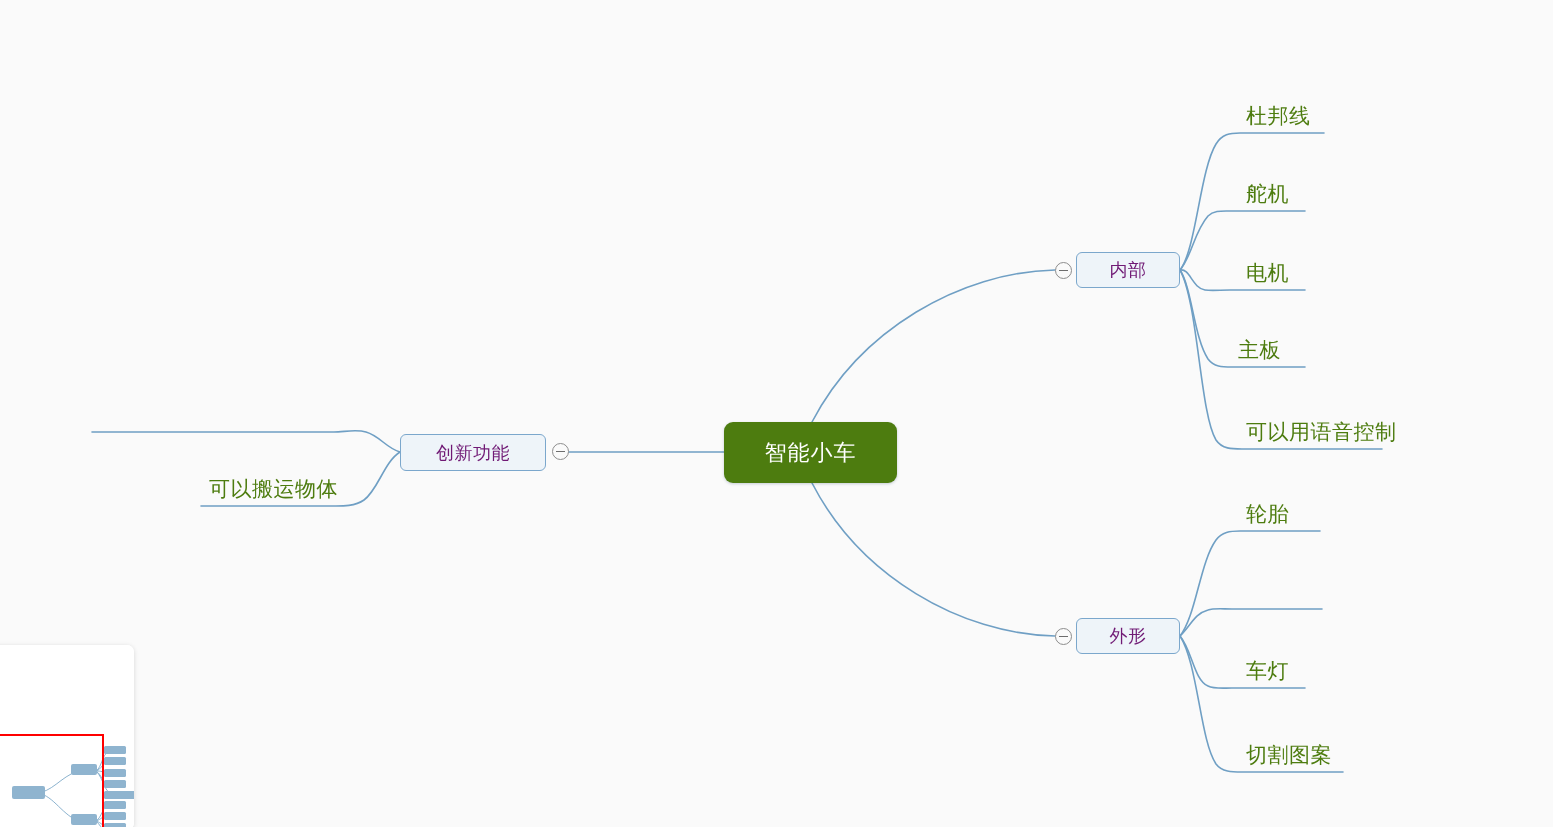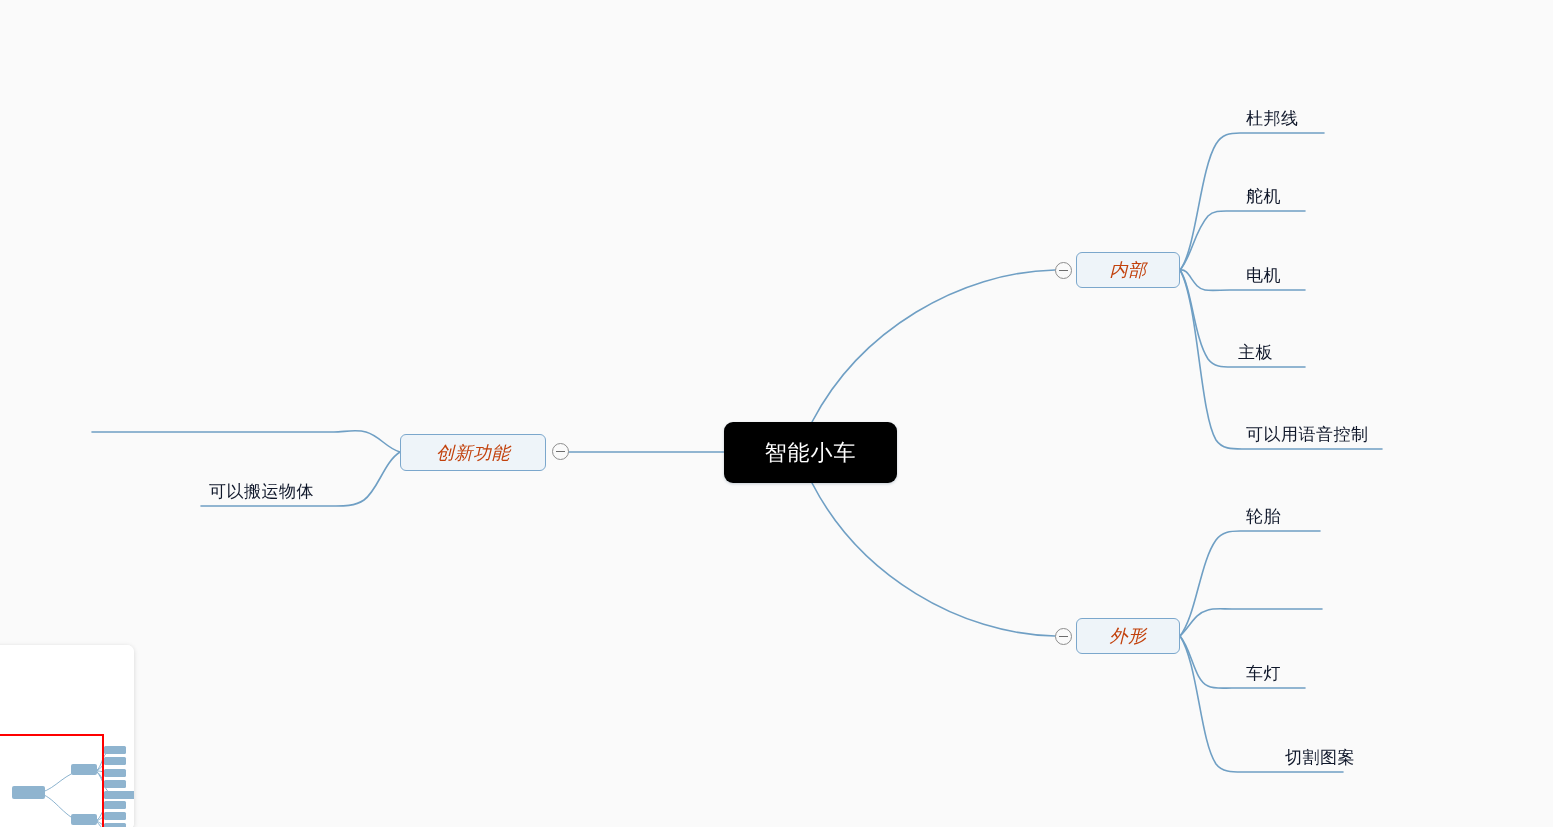--- a/index.html
+++ b/index.html
@@ -33,43 +33,42 @@
   .node {
     position: absolute;
     display: flex;
     align-items: center;
     justify-content: center;
     white-space: nowrap;
     user-select: none;
   }
 
   .node.root {
-    background: #000000;
+    background: #4d7c0f;
     color: #ffffff;
     border-radius: 9px;
     font-size: 22px;
     letter-spacing: 1px;
     box-shadow: 0 1px 3px rgba(60,90,120,0.28);
   }
 
   .node.branch {
     background: #eef4f9;
     border: 1px solid #7ba7cc;
     border-radius: 6px;
-    color: #c2410c;
+    color: #701a75;
     font-size: 18px;
     letter-spacing: 0.5px;
-    font-style: italic;
   }
 
   .node.leaf {
     background: transparent;
     border: 0;
-    color: #0f172a;
-    font-size: 17px;
+    color: #4d7c0f;
+    font-size: 21px;
     letter-spacing: 0.5px;
     justify-content: flex-start;
     align-items: flex-end;
     padding-bottom: 2px;
     text-align: right;
   }
   .node.leaf.right-side { justify-content: flex-start; }
   .node.leaf.left-side  { justify-content: flex-start; }
 
   
@@ -176,21 +175,21 @@
 
   <div class="node leaf right-side" style="left:1246px; top:498px; width:200px; height:32px;">
     <span>轮胎</span>
   </div>
 
 
   <div class="node leaf right-side" style="left:1246px; top:655px; width:200px; height:32px;font-family:Liberation Serif, serif;">
     <span>车灯</span>
   </div>
 
-  <div class="node leaf right-side" style="left:1246px; top:739px; width:220px; height:32px;margin-left:39px;">
+  <div class="node leaf right-side" style="left:1246px; top:739px; width:220px; height:32px;">
     <span>切割图案</span>
   </div>
 
 
   <div class="node leaf left-side" style="left:209px; top:473px; width:260px; height:32px;">
     <span>可以搬运物体</span>
   </div>
 
   <div id="minimap">
     <svg viewBox="0 0 152 185" width="152" height="185" xmlns="http://www.w3.org/2000/svg">

